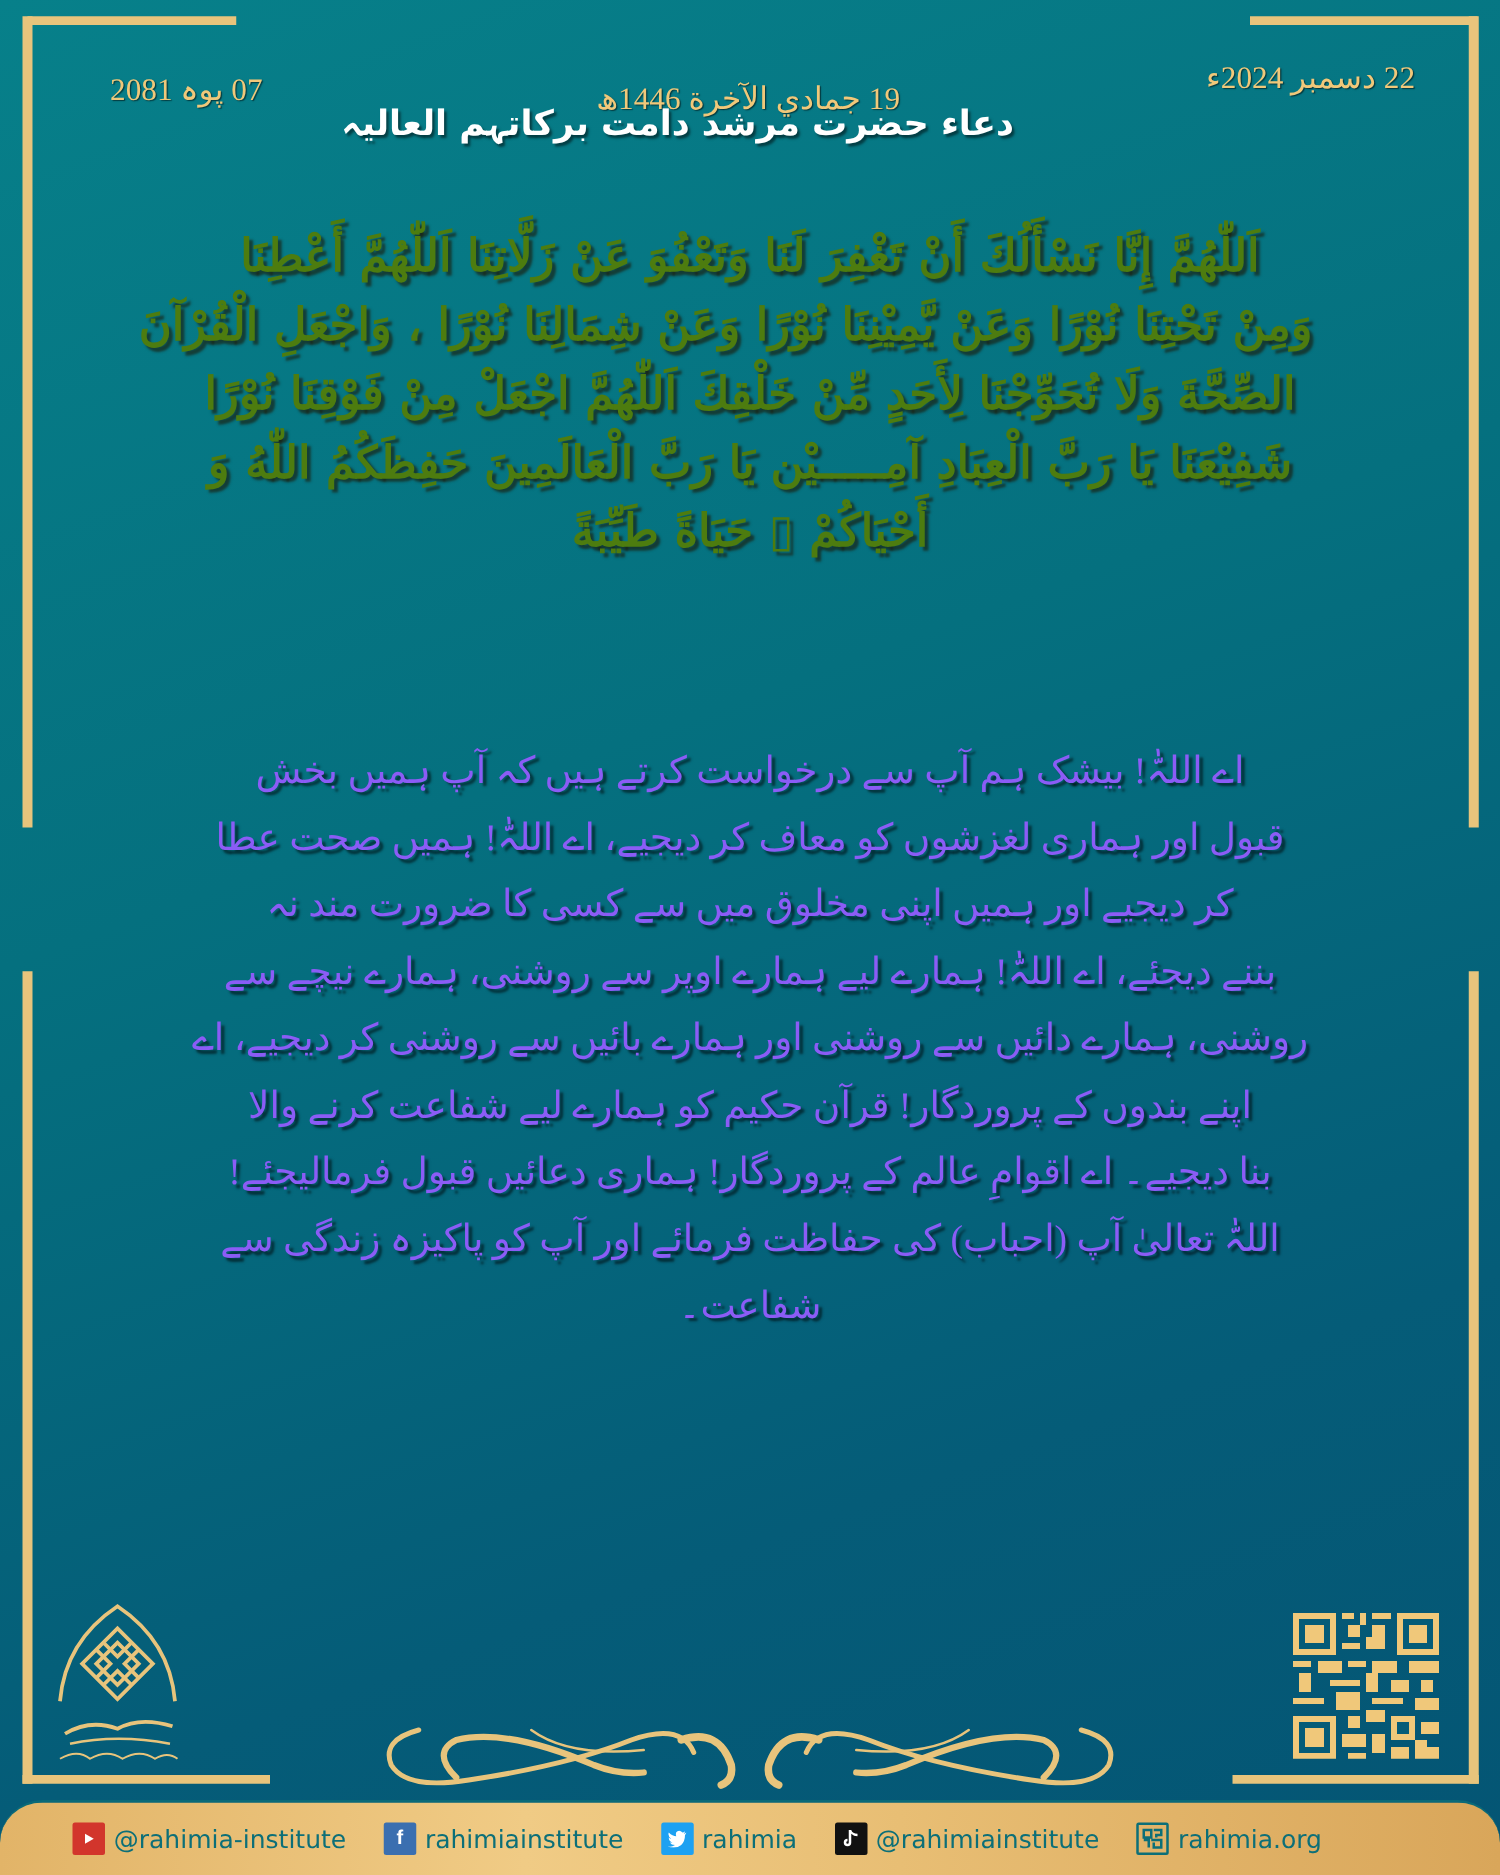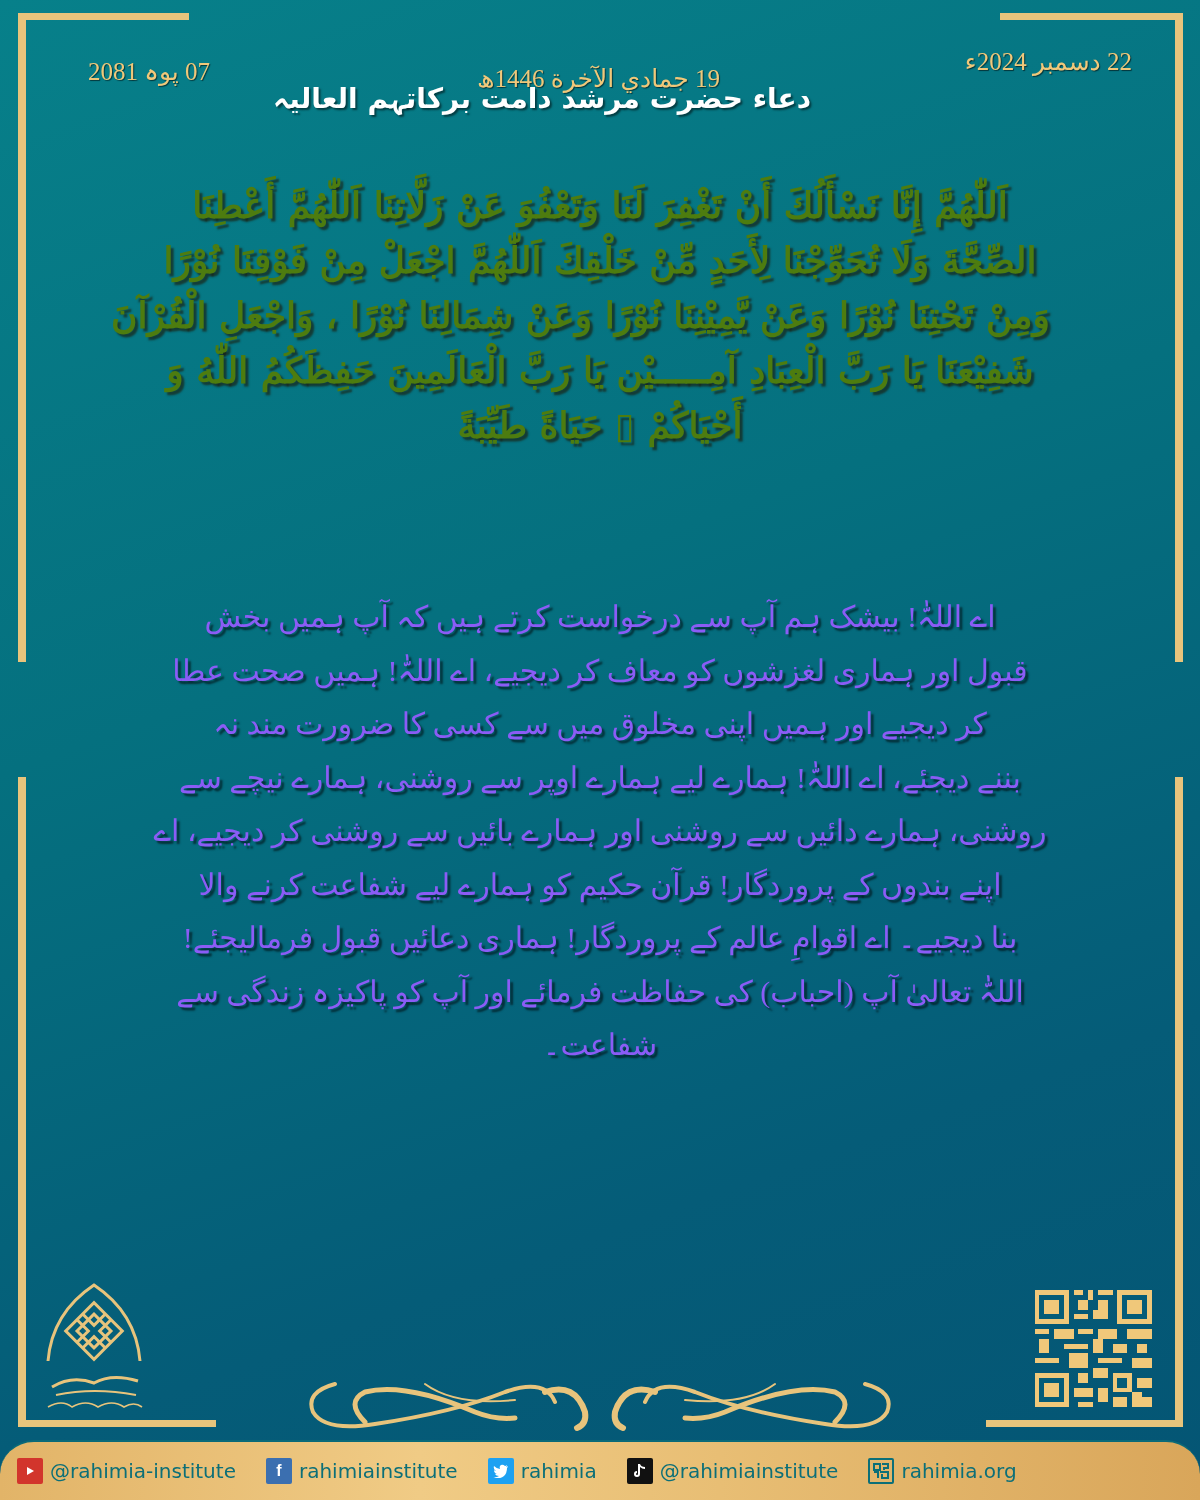--- a/index.html
+++ b/index.html
@@ -33,21 +33,21 @@
   }
   .urdu div, .arabic div { white-space:nowrap; }
   .logo { position:absolute; left:42px; top:1283px; width:104px; height:148px; }
   .qr { position:absolute; left:1033px; top:1290px; width:120px; height:117px; }
   .flourish { position:absolute; left:305px; top:1372px; width:590px; height:60px; }
   .footer {
     position:absolute; left:0; top:1440px; width:1200px; height:60px;
     background: linear-gradient(90deg, #e2b468 0%, #f0cb85 35%, #e8be74 60%, #d9a65a 100%);
     border-radius: 34px 34px 0 0;
     display:flex; align-items:center; justify-content:flex-start;
-    padding-left:17px;
+    padding-left:58px;
     border-top: 2px solid #0a6a78;
   }
   .social {
     display:flex; align-items:center; margin-right:30px;
     font-family:"DejaVu Sans", sans-serif; font-size:20px; color:#0c6f78;
   }
   .social .ico {
     width:26px; height:26px; display:inline-flex; align-items:center; justify-content:center;
     margin-right:7px; border-radius:2px; color:#fff; font-weight:bold; font-size:16px;
   }
@@ -70,22 +70,22 @@
 <div class="frame-line" style="left:986px;top:1420px;width:197px;height:7px;"></div>
 
 <div class="date" style="right:68px;top:47px;">22 دسمبر 2024ء</div>
 <div class="date" style="left:480px;width:240px;text-align:center;top:26px;margin-top:38px;">19 جمادي الآخرة 1446ھ</div>
 <div class="date" style="left:88px;top:57px;">07 پوہ 2081</div>
 
 <div class="title">دعاء حضرت مرشد دامت برکاتہم العالیہ</div>
 
 <div class="arabic">
   <div>اَللّٰهُمَّ إِنَّا نَسْأَلُكَ أَنْ تَغْفِرَ لَنَا وَتَعْفُوَ عَنْ زَلَّاتِنَا اَللّٰهُمَّ أَعْطِنَا</div>
+  <div>وَمِنْ تَحْتِنَا نُوْرًا وَعَنْ يَّمِيْنِنَا نُوْرًا وَعَنْ شِمَالِنَا نُوْرًا ، وَاجْعَلِ الْقُرْآنَ</div>
   <div>الصِّحَّةَ وَلَا تُحَوِّجْنَا لِأَحَدٍ مِّنْ خَلْقِكَ اَللّٰهُمَّ اجْعَلْ مِنْ فَوْقِنَا نُوْرًا</div>
-  <div>وَمِنْ تَحْتِنَا نُوْرًا وَعَنْ يَّمِيْنِنَا نُوْرًا وَعَنْ شِمَالِنَا نُوْرًا ، وَاجْعَلِ الْقُرْآنَ</div>
   <div>شَفِيْعَنَا يَا رَبَّ الْعِبَادِ آمِـــــيْن يَا رَبَّ الْعَالَمِينَ حَفِظَكُمُ اللّٰهُ وَ</div>
   <div>أَحْيَاكُمْ ▯ حَيَاةً طَيِّبَةً</div>
 </div>
 
 <div class="urdu">
   <div>اے اللہّٰ! بیشک ہم آپ سے درخواست کرتے ہیں کہ آپ ہمیں بخش</div>
   <div>قبول اور ہماری لغزشوں کو معاف کر دیجیے، اے اللہّٰ! ہمیں صحت عطا</div>
   <div>کر دیجیے اور ہمیں اپنی مخلوق میں سے کسی کا ضرورت مند نہ</div>
   <div>بننے دیجئے، اے اللہّٰ! ہمارے لیے ہمارے اوپر سے روشنی، ہمارے نیچے سے</div>
   <div>روشنی، ہمارے دائیں سے روشنی اور ہمارے بائیں سے روشنی کر دیجیے، اے</div>

